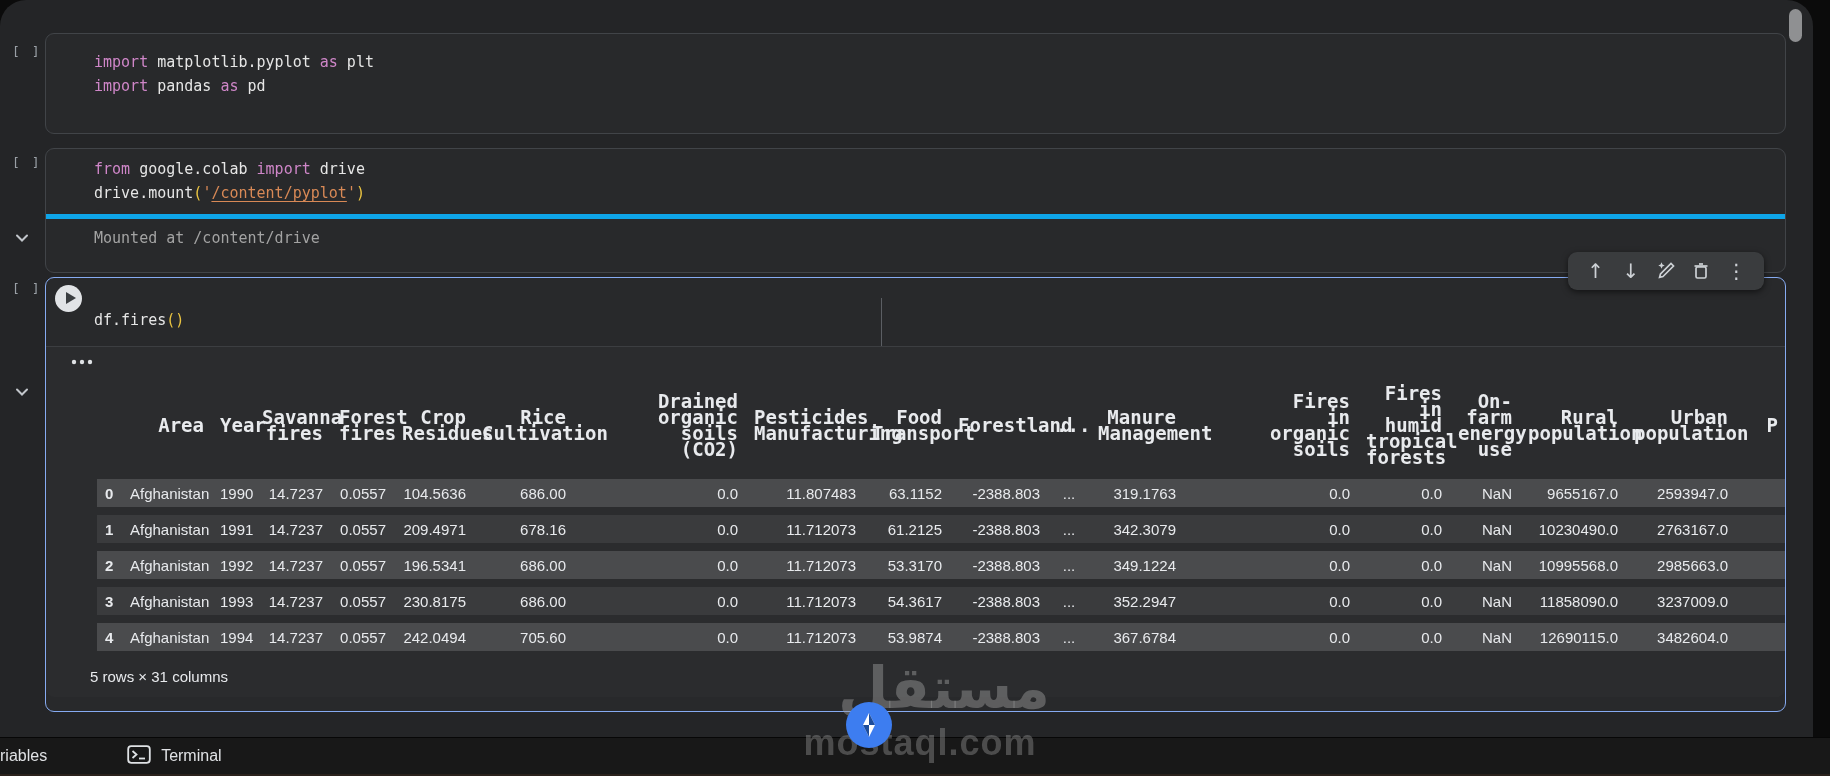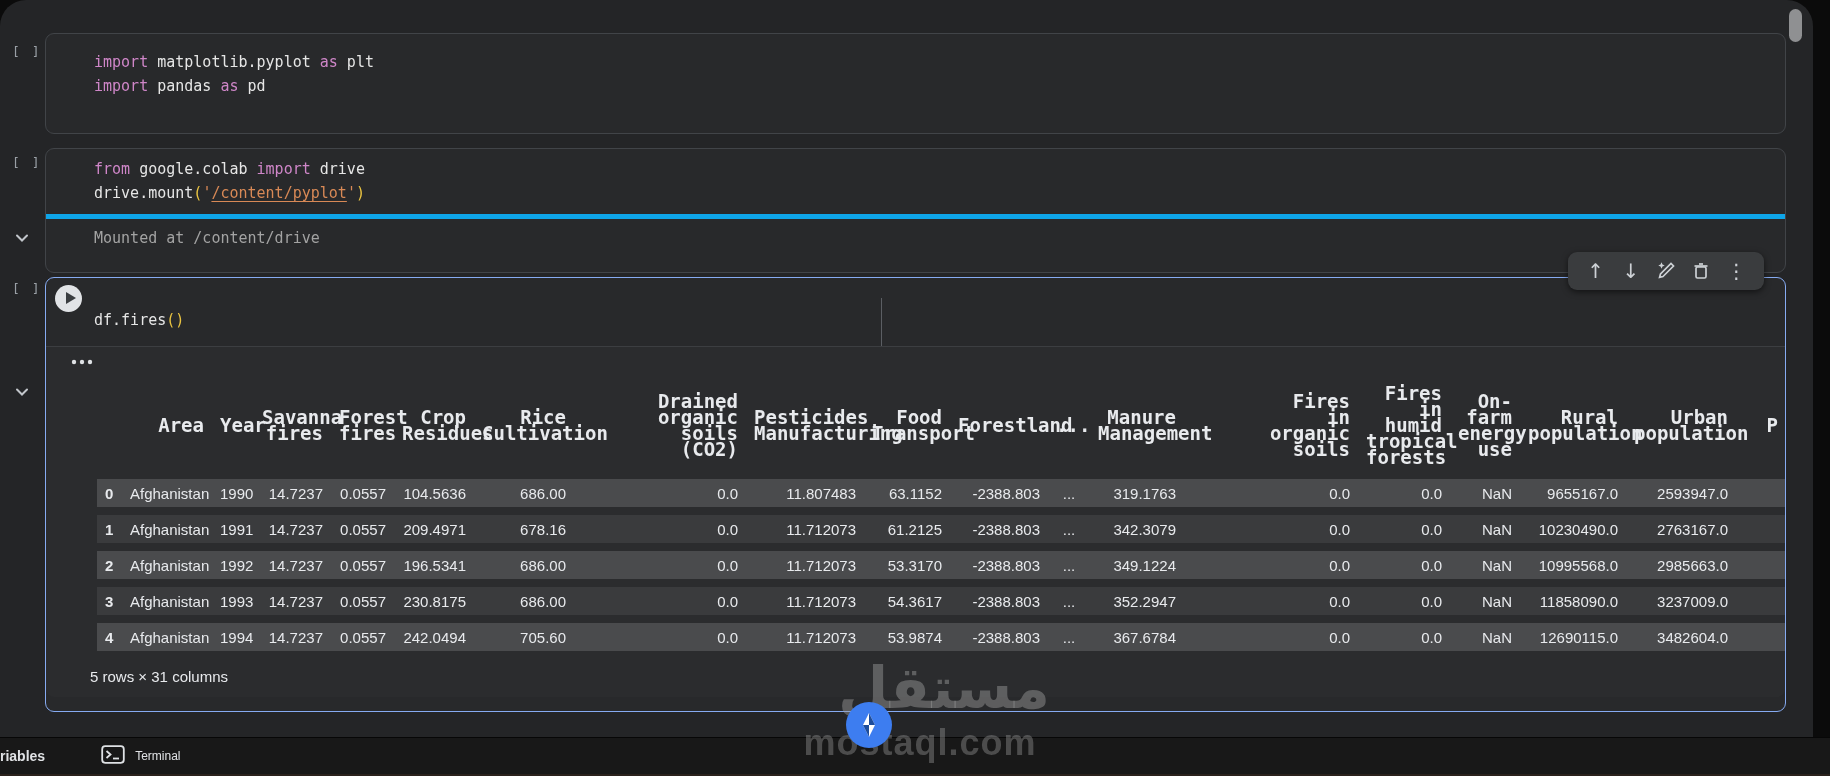--- a/index.html
+++ b/index.html
@@ -52,22 +52,22 @@
   table.df tbody tr:nth-child(even) td{background:#3a3b3d;}
   .al-right{text-align:right;}
   .al-left{text-align:left;}
   .al-center{text-align:center;}
   .al-idx{text-align:left;font-weight:bold;}
   .df-footer{padding:9px 0 12px 44px;font-size:15px;color:#e8eaed;}
   
   .statusbar{position:absolute;left:0;top:737px;width:1830px;height:36px;background:#181818;
         border-top:1px solid #070707;display:flex;align-items:center;color:#e0e2e5;}
   .statusbar .bar-bottom{position:absolute;left:0;bottom:-3px;width:100%;height:3px;background:#2a211c;}
-  .sb-variables{font-size:14px;font-weight:700;margin-left:0;}
-  .sb-terminal{display:flex;align-items:center;gap:10px;margin-left:56px;font-size:12px;font-weight:500;cursor:pointer;}
+  .sb-variables{font-size:16px;font-weight:400;margin-left:0;}
+  .sb-terminal{display:flex;align-items:center;gap:10px;margin-left:80px;font-size:16px;font-weight:500;cursor:pointer;}
   
   .watermark{position:absolute;left:0;top:0;width:1830px;height:776px;pointer-events:none;z-index:40;}
   .wm-ar{position:absolute;left:790px;top:656px;width:260px;text-align:right;
         font-family:"DejaVu Sans",sans-serif;font-weight:bold;font-size:58px;line-height:64px;
         color:rgba(158,158,158,0.45);}
   .wm-domain{position:absolute;left:790px;top:722px;width:260px;text-align:center;
         font-weight:bold;font-size:36px;letter-spacing:1px;color:rgba(150,150,150,0.42);}
   .wm-logo{position:absolute;left:846px;top:702px;width:46px;height:46px;border-radius:50%;
         background:#3d7df0;display:flex;align-items:center;justify-content:center;}
 </style>

